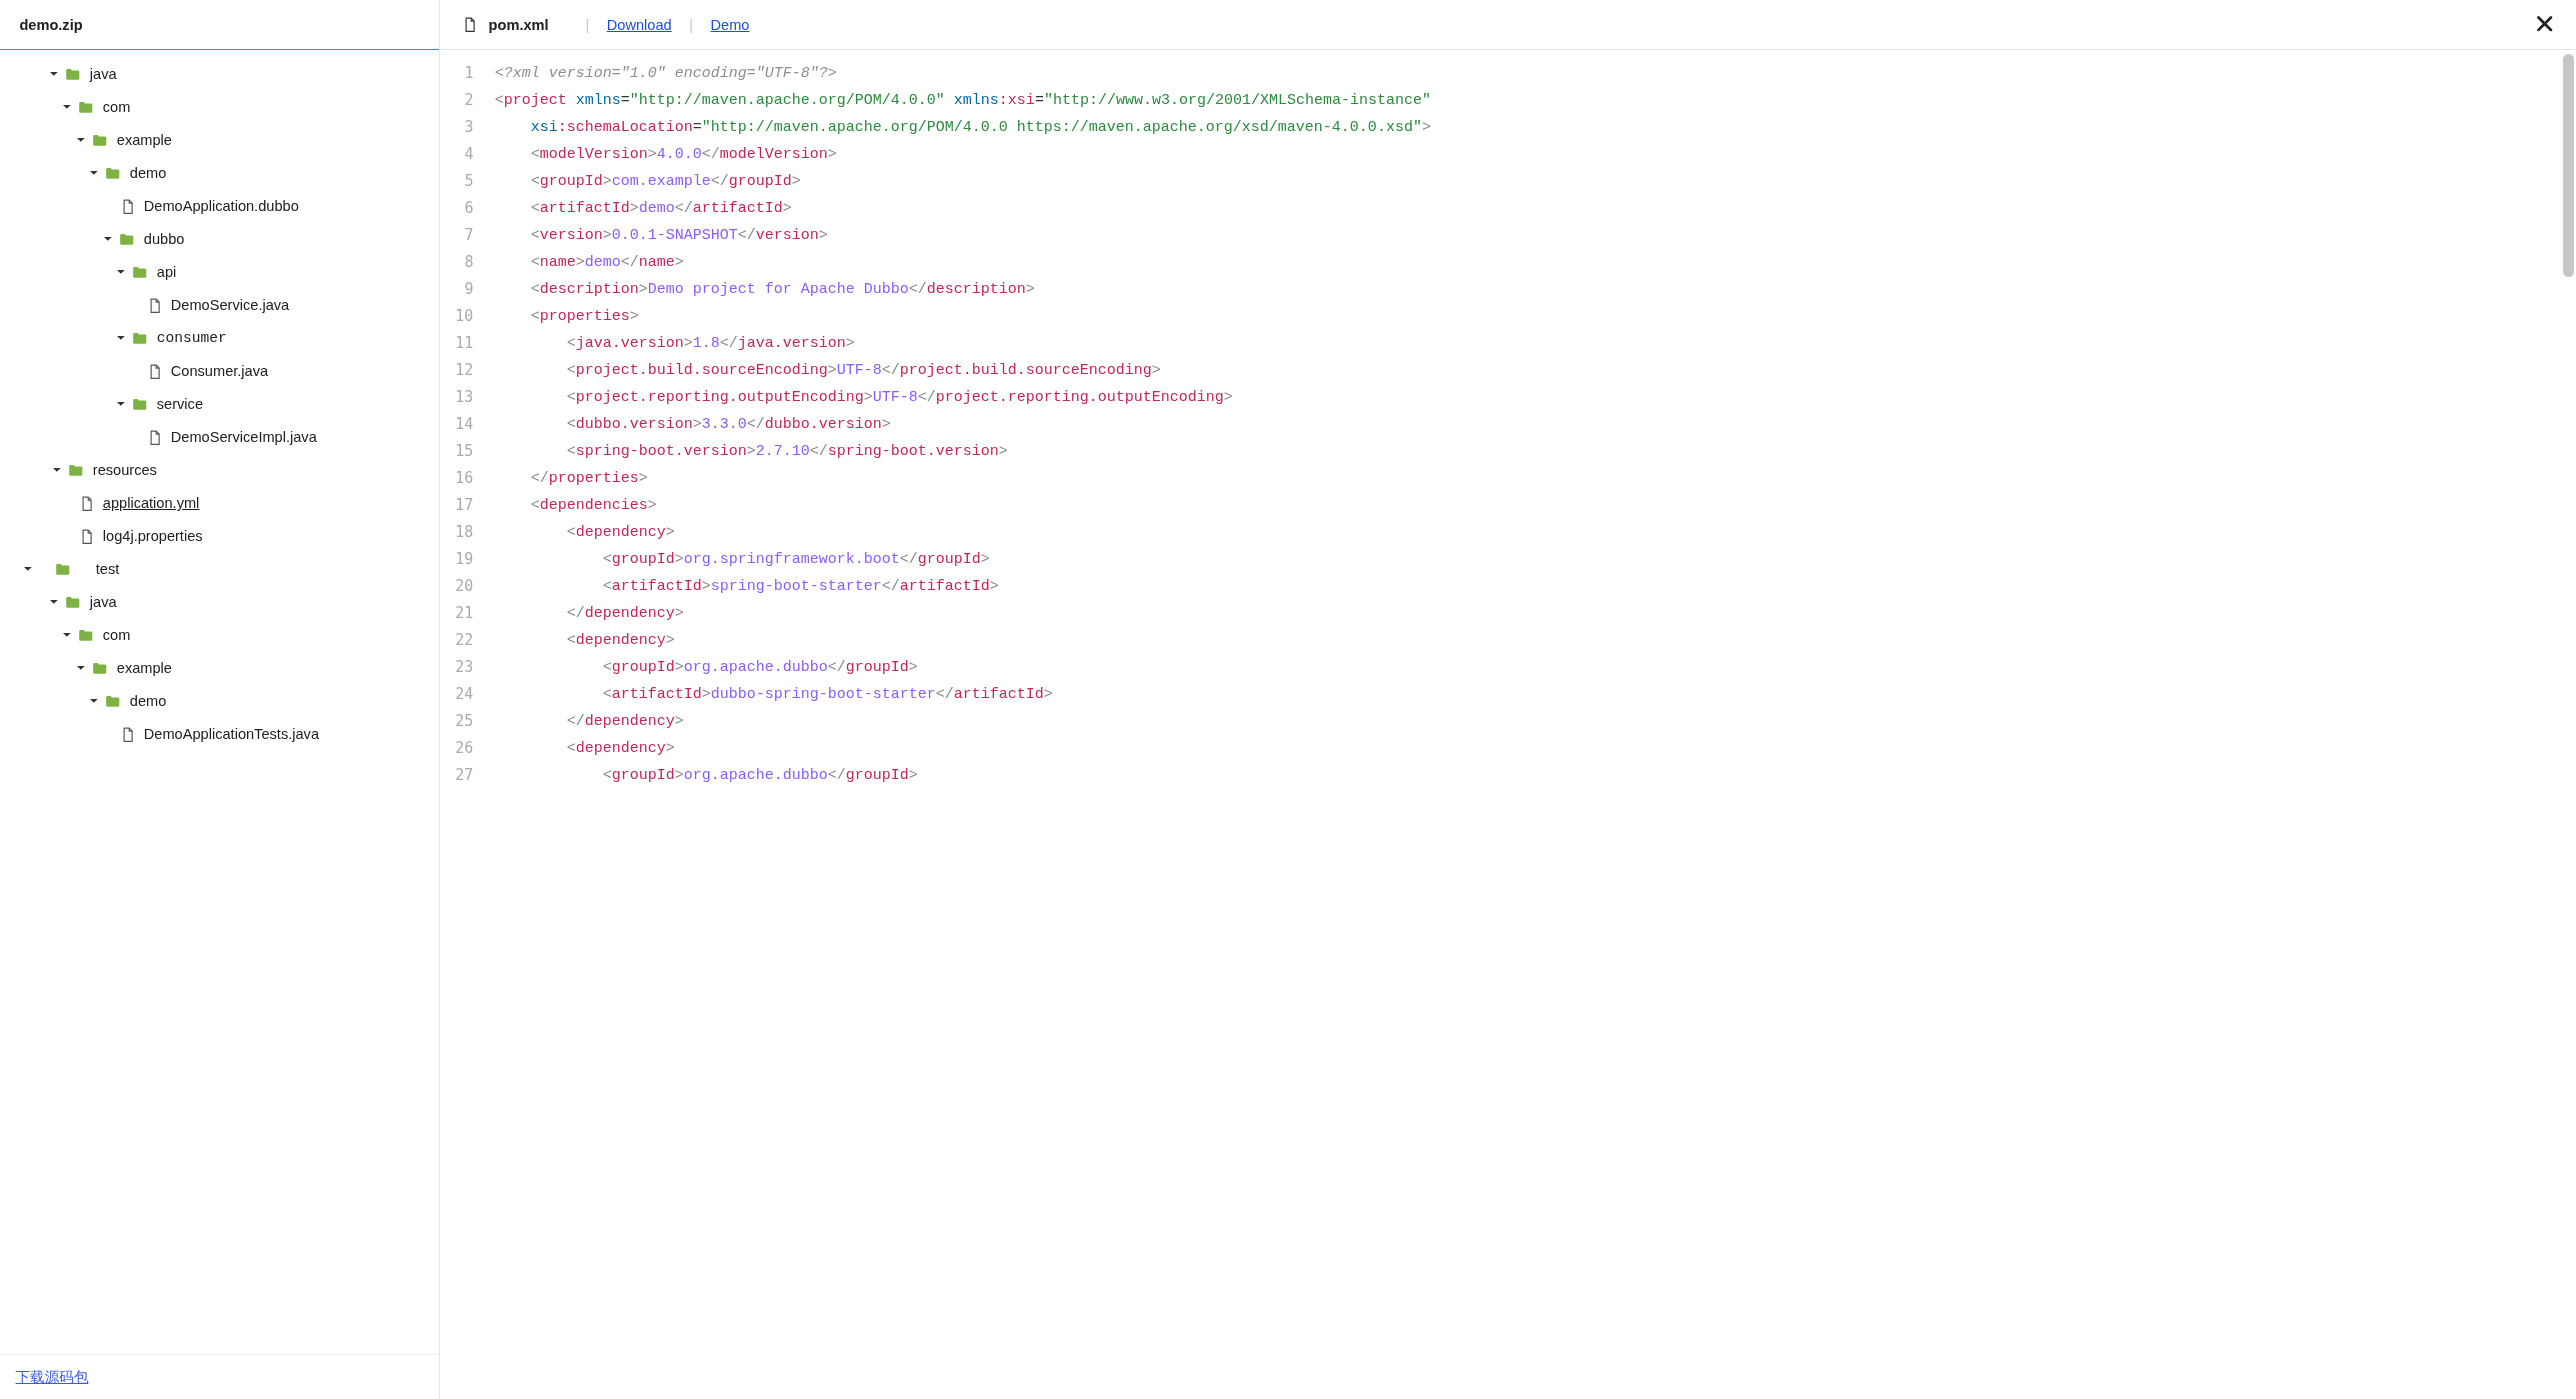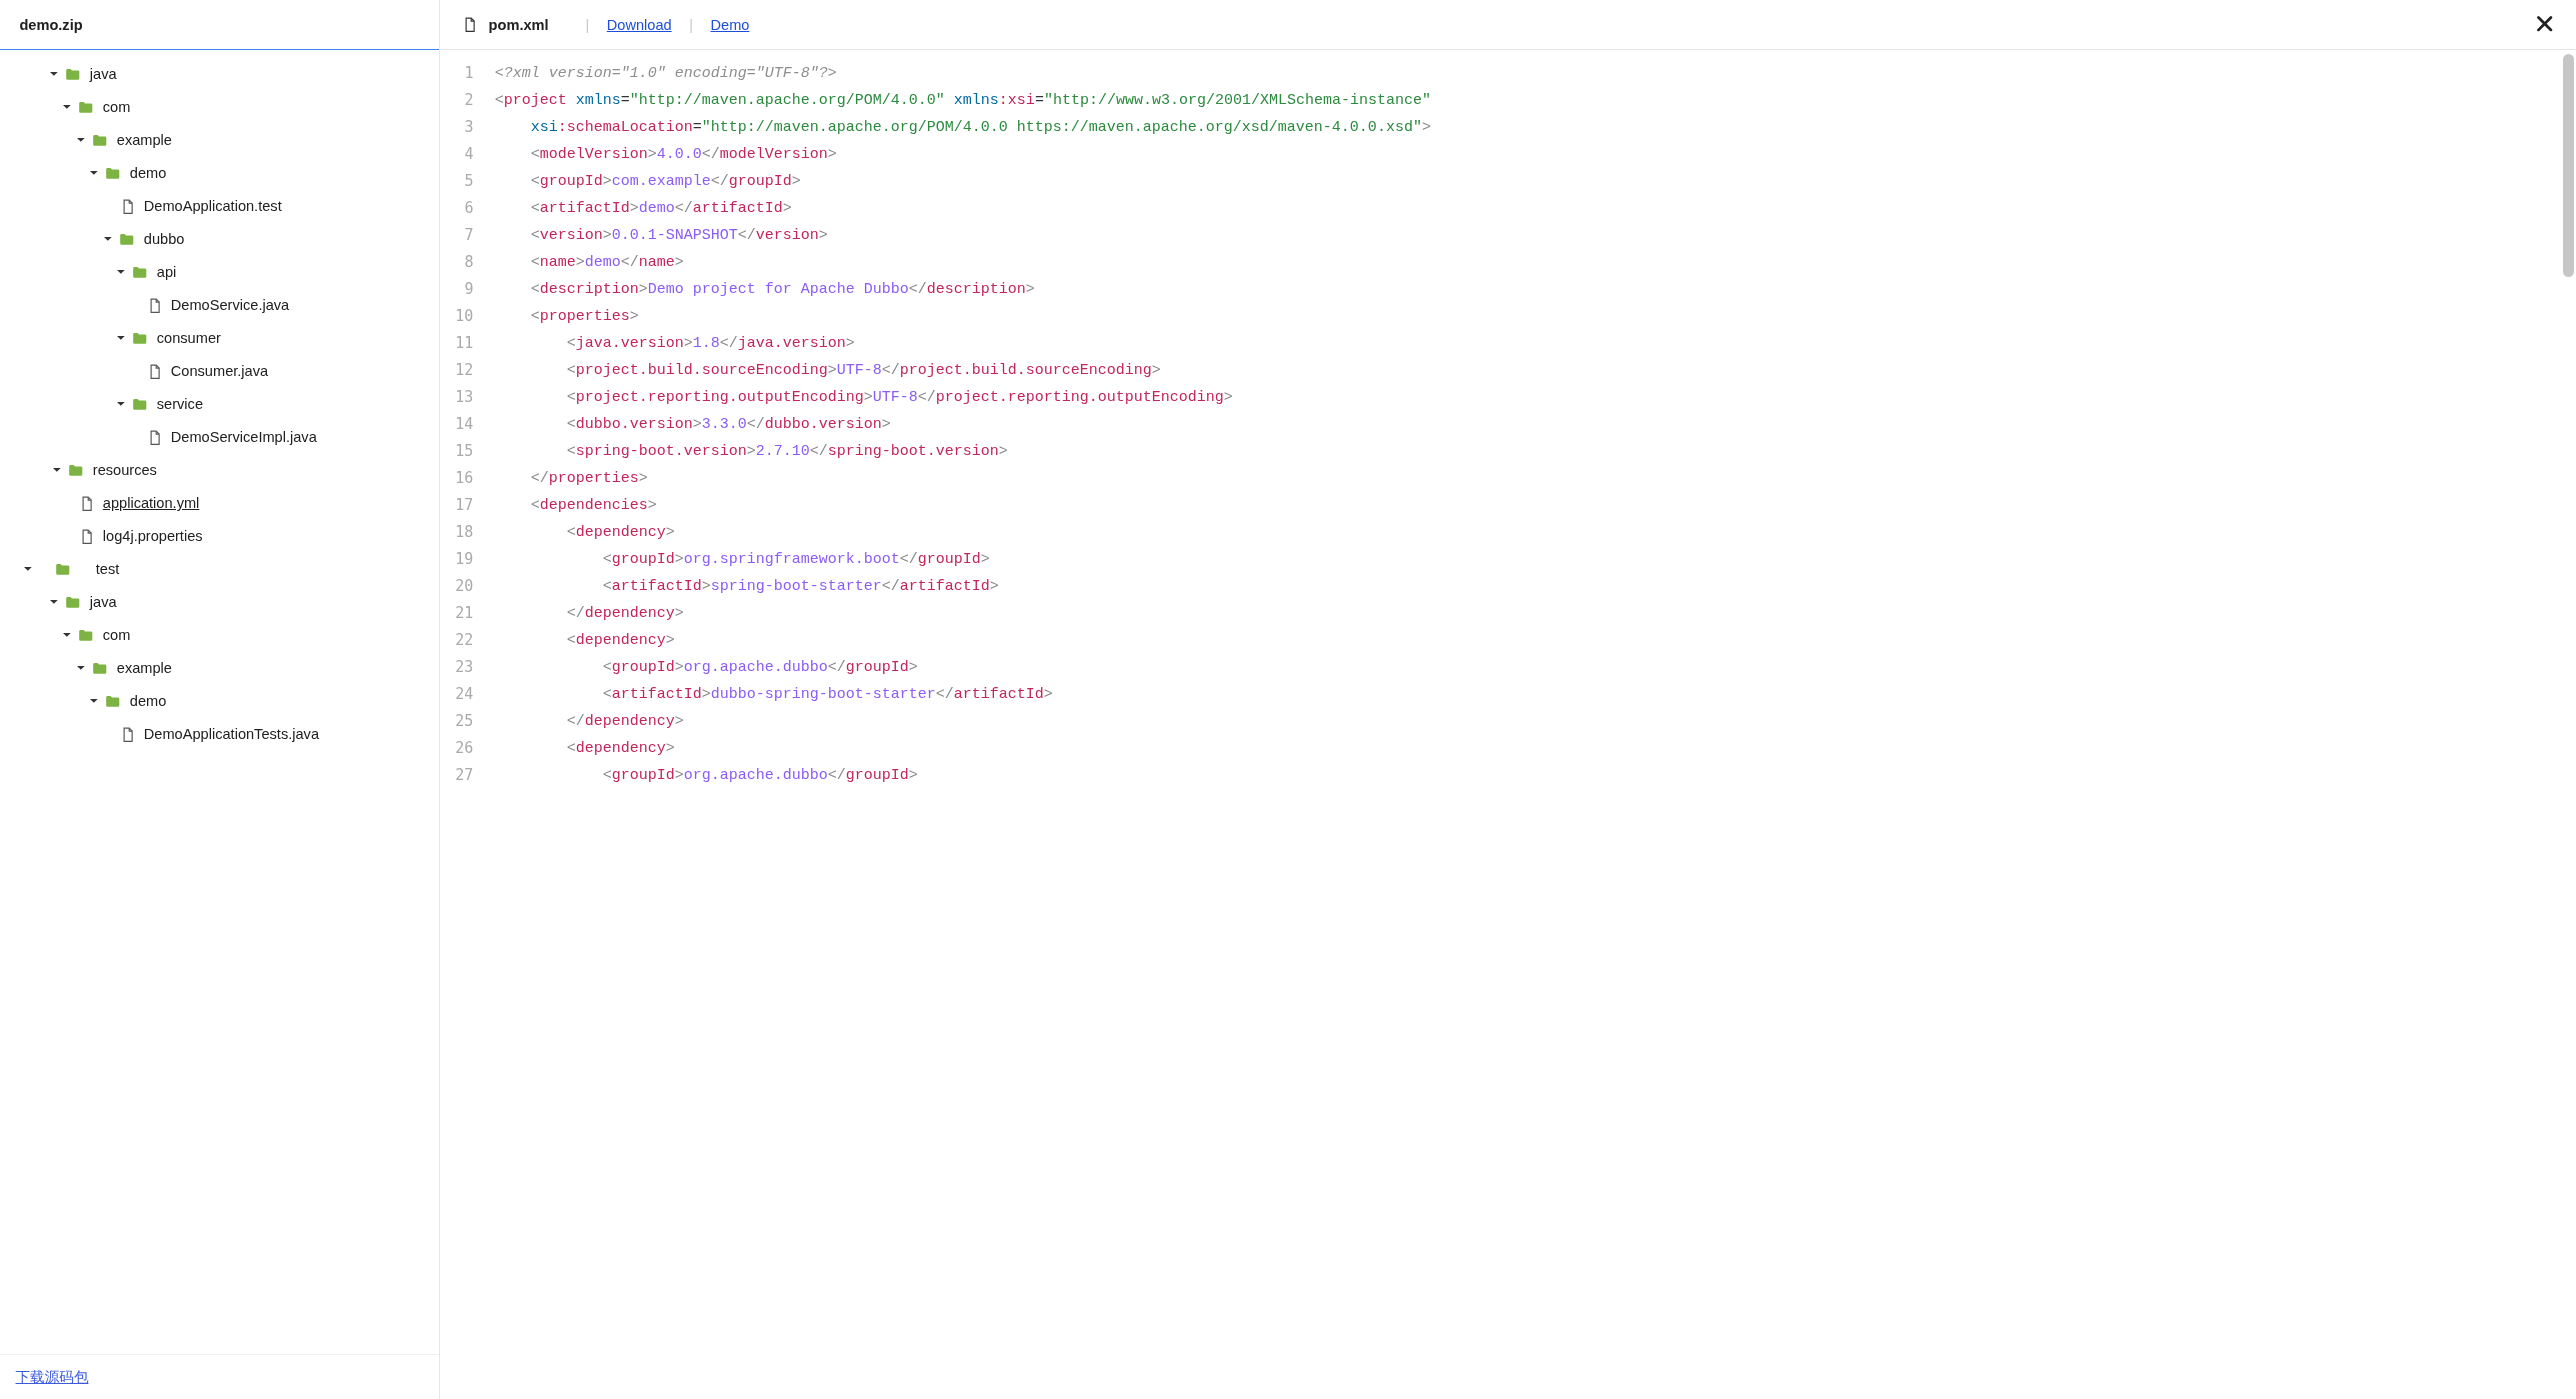--- a/index.html
+++ b/index.html
@@ -219,21 +219,21 @@
           <span class="tree-label">demo</span>
         </div>
         <div class="tree-row" style="padding-left: 103px;">
           <span class="chev-spacer"></span>
           <span class="ficon">
             <svg viewBox="0 0 24 24" fill="none" stroke="#555" stroke-width="1.6">
               <path d="M7 3h7l4 4v14H7z"></path>
               <path d="M14 3v4h4"></path>
             </svg>
           </span>
-          <span class="tree-label">DemoApplication.test</span>
+          <span class="tree-label">DemoApplication.dubbo</span>
         </div>
         <div class="tree-row" style="padding-left: 103px;">
           <span class="chev">
             <svg viewBox="0 0 10 10" fill="#333">
               <path d="M1 3 L5 7 L9 3 Z"></path>
             </svg>
           </span>
           <span class="ficon">
             <svg viewBox="0 0 24 24" fill="#7cb342">
               <path d="M3 6a2 2 0 0 1 2-2h4l2 2h8a2 2 0 0 1 2 2v9a2 2 0 0 1-2 2H5a2 2 0 0 1-2-2z"></path>
@@ -257,21 +257,21 @@
         <div class="tree-row" style="padding-left: 130px;">
           <span class="chev-spacer"></span>
           <span class="ficon">
             <svg viewBox="0 0 24 24" fill="none" stroke="#555" stroke-width="1.6">
               <path d="M7 3h7l4 4v14H7z"></path>
               <path d="M14 3v4h4"></path>
             </svg>
           </span>
           <span class="tree-label">DemoService.java</span>
         </div>
-        <div class="tree-row" style="padding-left: 116px;">
+        <div class="tree-row" style="padding-left: 116px; font-family: Liberation Mono, monospace;">
           <span class="chev">
             <svg viewBox="0 0 10 10" fill="#333">
               <path d="M1 3 L5 7 L9 3 Z"></path>
             </svg>
           </span>
           <span class="ficon">
             <svg viewBox="0 0 24 24" fill="#7cb342">
               <path d="M3 6a2 2 0 0 1 2-2h4l2 2h8a2 2 0 0 1 2 2v9a2 2 0 0 1-2 2H5a2 2 0 0 1-2-2z"></path>
             </svg>
           </span>

